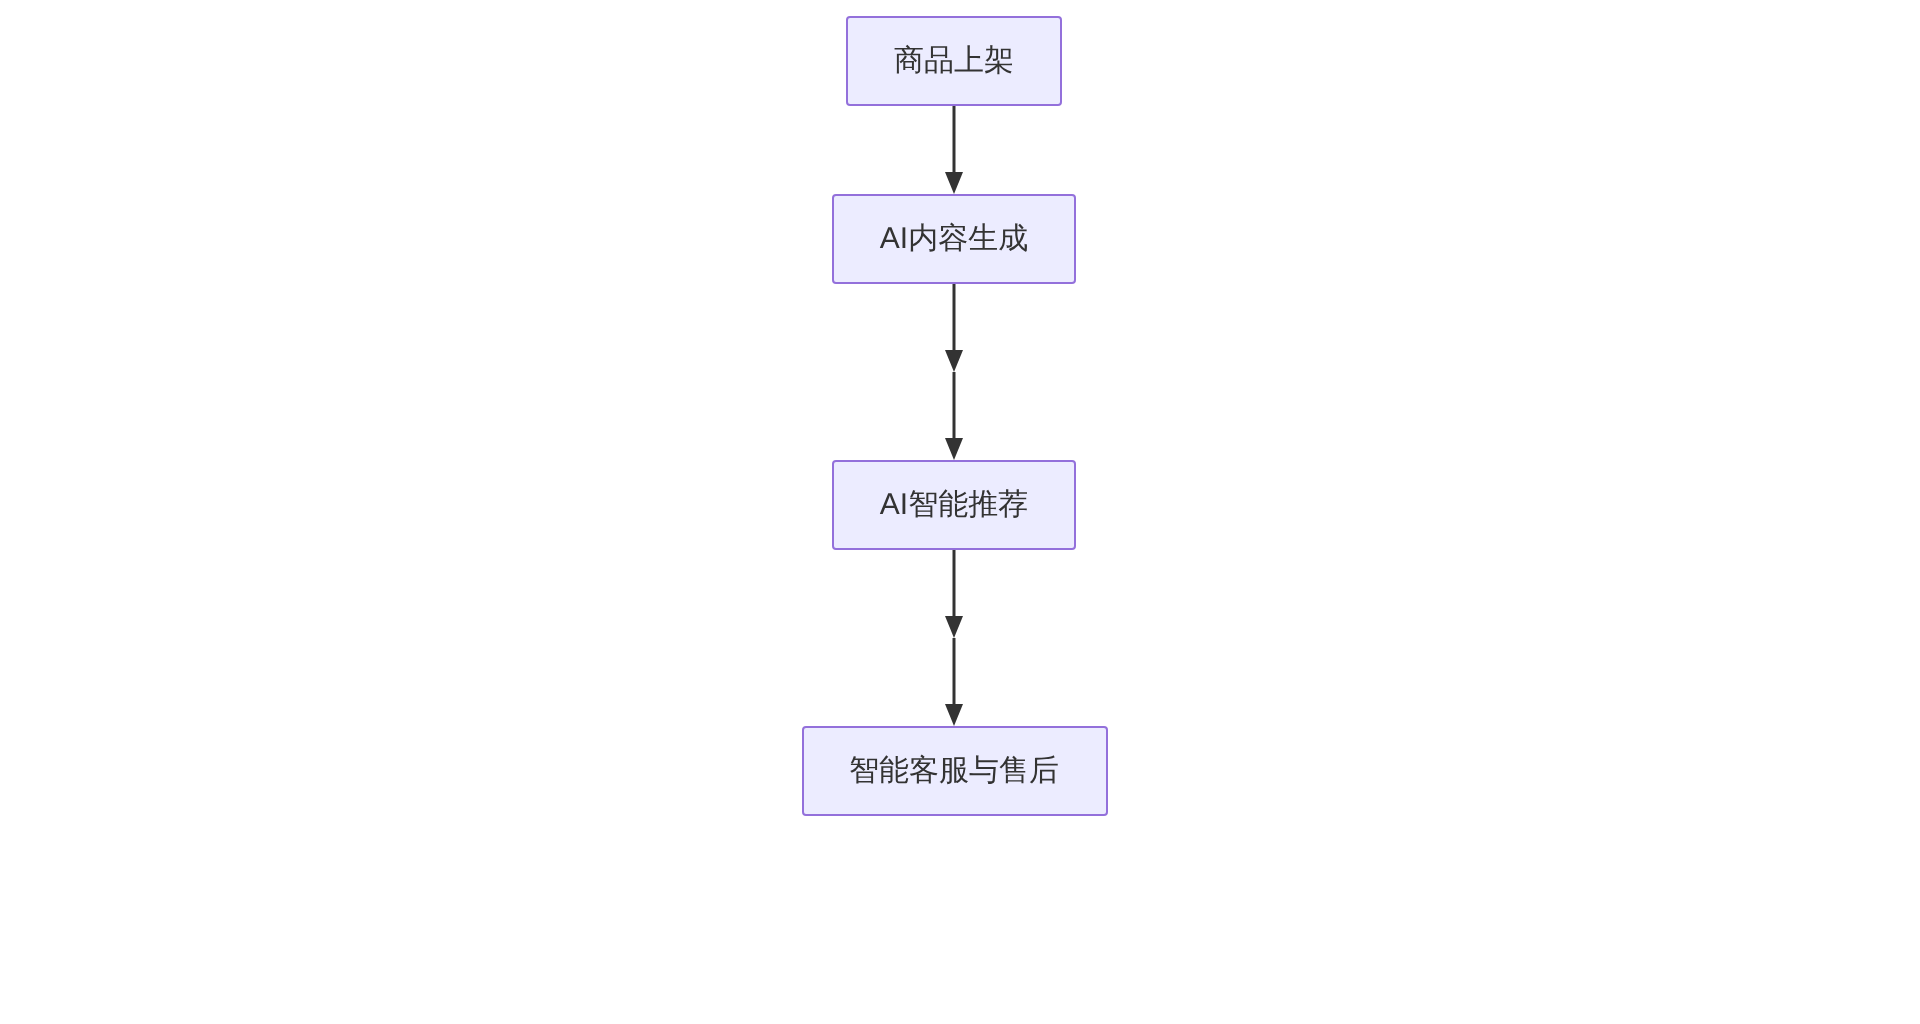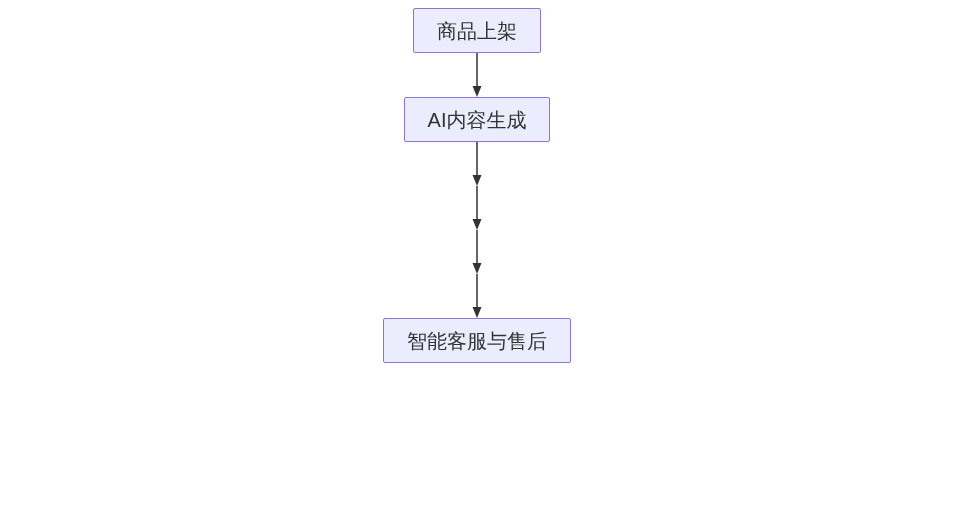--- a/index.html
+++ b/index.html
@@ -36,21 +36,21 @@
     height: 45px;
     padding: 0 23px;
     background: var(--node-fill);
     border: 1px solid var(--node-border);
     border-radius: 2px;
     display: flex;
     align-items: center;
     justify-content: center;
   }
   .node-label {
-    font-size: 20px;
+    font-size: 15px;
     color: var(--text);
     white-space: nowrap;
     line-height: 1;
   }
   .arrow {
     display: block;
     width: 12px;
     height: 44px;
     flex: 0 0 auto;
   }
@@ -80,20 +80,23 @@
       <line x1="6" y1="0" x2="6" y2="35"></line>
       <polygon points="1.5,33 10.5,33 6,44"></polygon>
     </svg>
 
 
     <svg class="arrow" viewBox="0 0 12 44" xmlns="http://www.w3.org/2000/svg">
       <line x1="6" y1="0" x2="6" y2="35"></line>
       <polygon points="1.5,33 10.5,33 6,44"></polygon>
     </svg>
 
+    <div class="node">
+      <span class="node-label">AI智能推荐</span>
+    </div>
 
     <svg class="arrow" viewBox="0 0 12 44" xmlns="http://www.w3.org/2000/svg">
       <line x1="6" y1="0" x2="6" y2="35"></line>
       <polygon points="1.5,33 10.5,33 6,44"></polygon>
     </svg>
 
 
     <svg class="arrow" viewBox="0 0 12 44" xmlns="http://www.w3.org/2000/svg">
       <line x1="6" y1="0" x2="6" y2="35"></line>
       <polygon points="1.5,33 10.5,33 6,44"></polygon>

